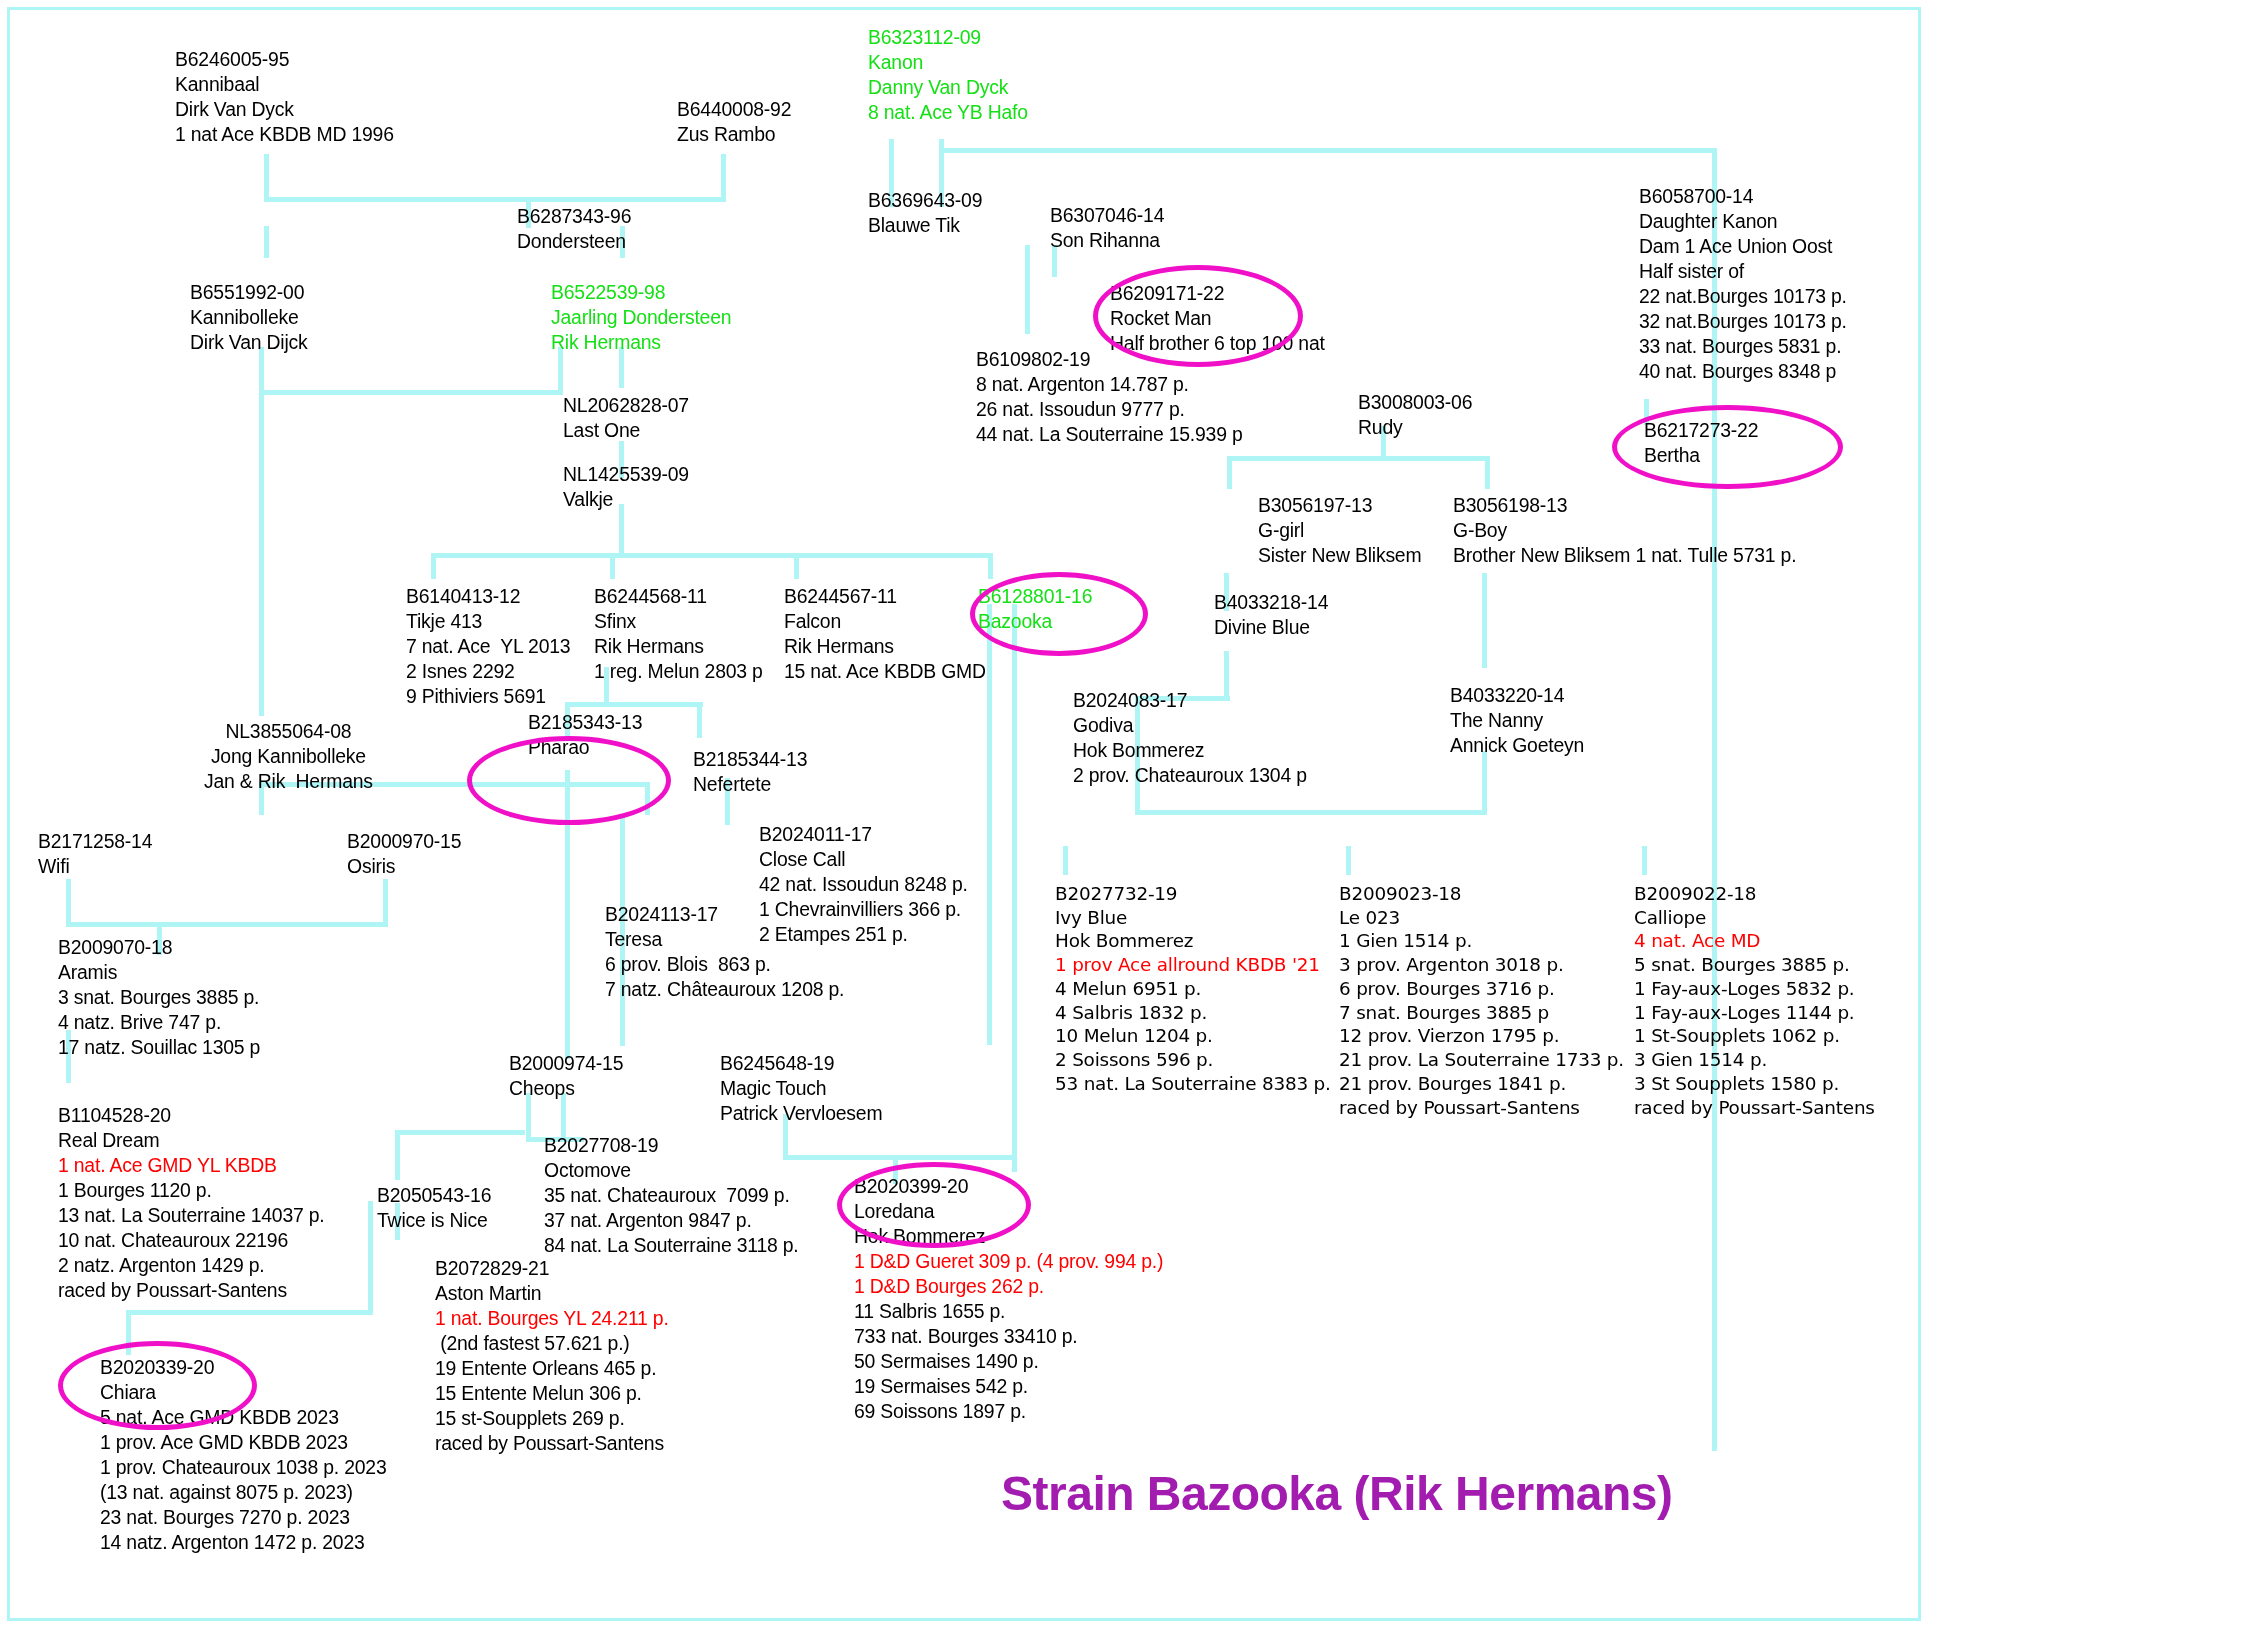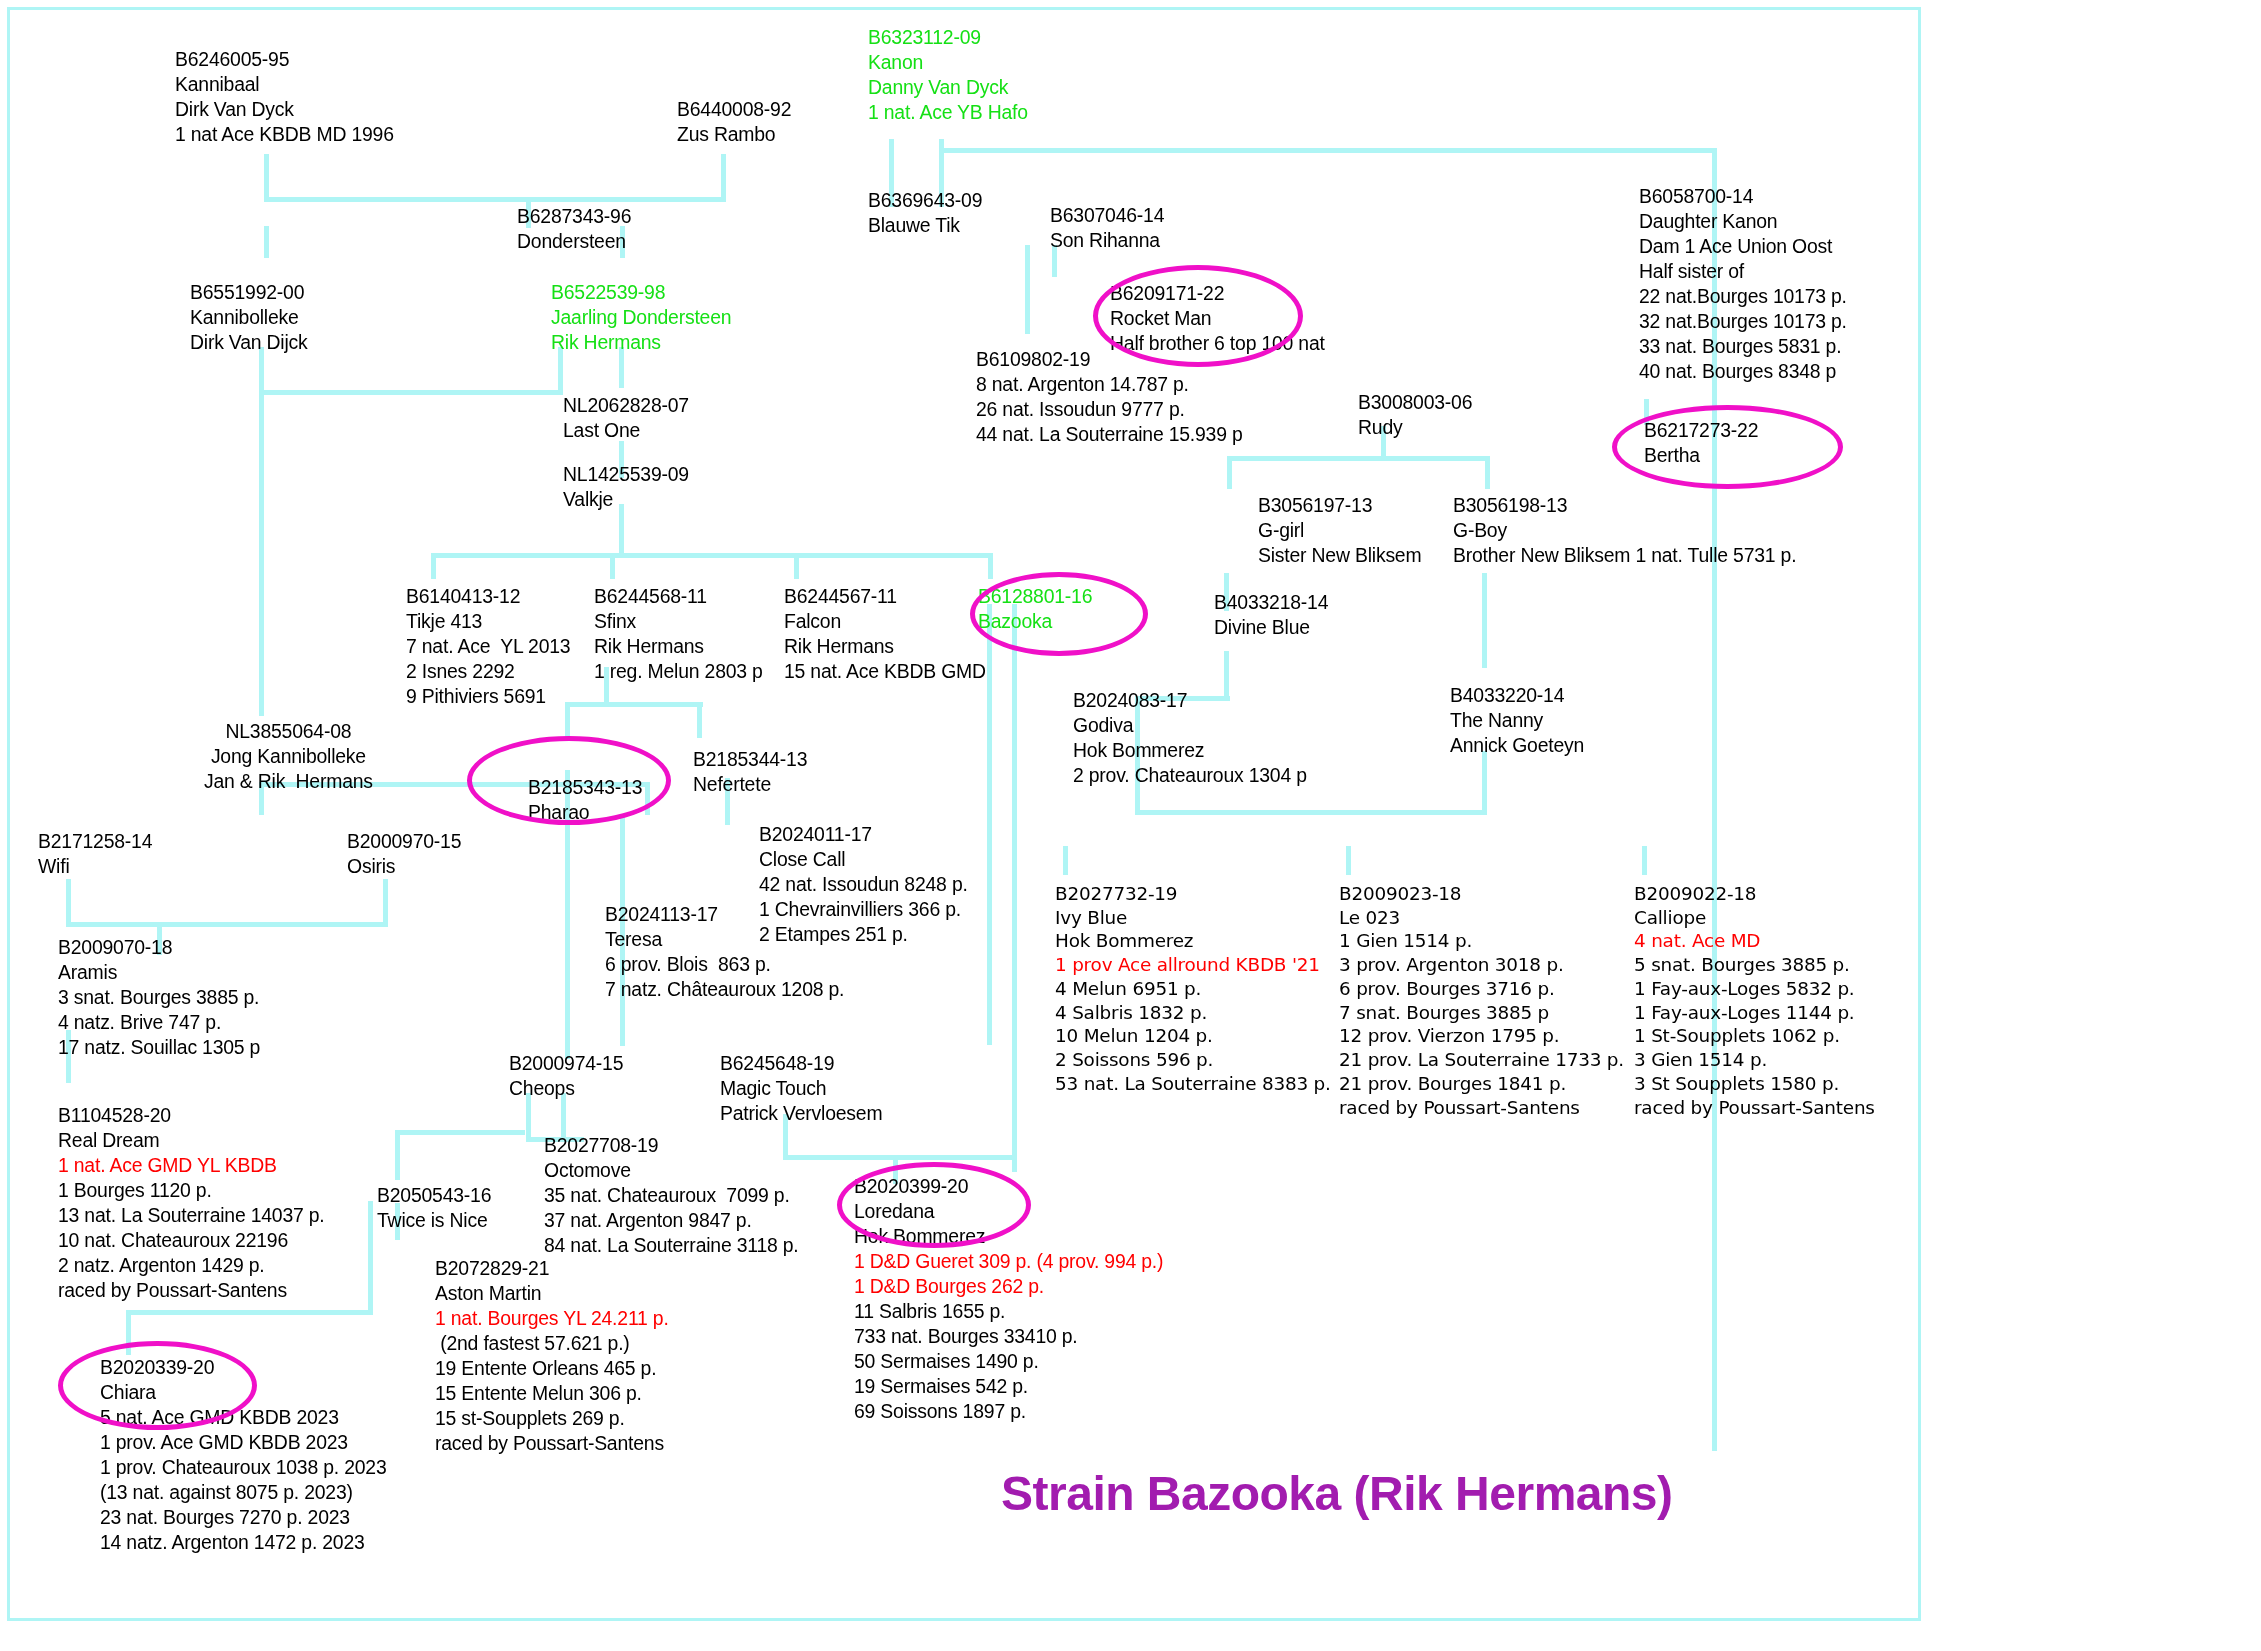--- a/index.html
+++ b/index.html
@@ -151,21 +151,21 @@
   <div class="v" style="left:783px;top:1114px;width:5.3px;height:45px;"></div>
   <div class="h" style="left:783px;top:1155px;width:231px;"></div>
   <div class="v" style="left:893px;top:1155px;width:5.3px;height:29px;"></div>
 
   <div class="v" style="left:1063px;top:846px;width:5.3px;height:29px;"></div>
   <div class="v" style="left:1346px;top:846px;width:5.3px;height:29px;"></div>
   <div class="v" style="left:1642px;top:846px;width:5.3px;height:29px;"></div>
 
   <div class="node" style="left:175px;top:47px;"><span class="ln">B6246005-95</span><span class="ln">Kannibaal</span><span class="ln">Dirk Van Dyck</span><span class="ln">1 nat Ace KBDB MD 1996</span></div>
   <div class="node" style="left:677px;top:97px;"><span class="ln">B6440008-92</span><span class="ln">Zus Rambo</span></div>
-  <div class="node green" style="left:868px;top:25px;"><span class="ln">B6323112-09</span><span class="ln">Kanon</span><span class="ln">Danny Van Dyck</span><span class="ln">1 nat. Ace YB Hafo</span></div>
+  <div class="node green" style="left:868px;top:25px;"><span class="ln">B6323112-09</span><span class="ln">Kanon</span><span class="ln">Danny Van Dyck</span><span class="ln">8 nat. Ace YB Hafo</span></div>
   <div class="node" style="left:1639px;top:184px;"><span class="ln">B6058700-14</span><span class="ln">Daughter Kanon</span><span class="ln">Dam 1 Ace Union Oost</span><span class="ln">Half sister of</span><span class="ln">22 nat.Bourges 10173 p.</span><span class="ln">32 nat.Bourges 10173 p.</span><span class="ln">33 nat. Bourges 5831 p.</span><span class="ln">40 nat. Bourges 8348 p</span></div>
   <div class="node" style="left:517px;top:204px;"><span class="ln">B6287343-96</span><span class="ln">Dondersteen</span></div>
   <div class="node" style="left:868px;top:188px;"><span class="ln">B6369643-09</span><span class="ln">Blauwe Tik</span></div>
   <div class="node" style="left:1050px;top:203px;"><span class="ln">B6307046-14</span><span class="ln">Son Rihanna</span></div>
   <div class="node" style="left:190px;top:280px;"><span class="ln">B6551992-00</span><span class="ln">Kannibolleke</span><span class="ln">Dirk Van Dijck</span></div>
   <div class="node green" style="left:551px;top:280px;"><span class="ln">B6522539-98</span><span class="ln">Jaarling Dondersteen</span><span class="ln">Rik Hermans</span></div>
   <div class="node" style="left:1110px;top:281px;"><span class="ln">B6209171-22</span><span class="ln">Rocket Man</span><span class="ln">Half brother 6 top 100 nat</span></div>
   <div class="node" style="left:1644px;top:418px;"><span class="ln">B6217273-22</span><span class="ln">Bertha</span></div>
   <div class="node" style="left:976px;top:347px;"><span class="ln">B6109802-19</span><span class="ln">8 nat. Argenton 14.787 p.</span><span class="ln">26 nat. Issoudun 9777 p.</span><span class="ln">44 nat. La Souterraine 15.939 p</span></div>
   <div class="node" style="left:1358px;top:390px;"><span class="ln">B3008003-06</span><span class="ln">Rudy</span></div>
@@ -174,21 +174,21 @@
   <div class="node" style="left:1214px;top:493px;margin-left:44px;"><span class="ln">B3056197-13</span><span class="ln">G-girl</span><span class="ln">Sister New Bliksem</span></div>
   <div class="node" style="left:1453px;top:493px;"><span class="ln">B3056198-13</span><span class="ln">G-Boy</span><span class="ln">Brother New Bliksem 1 nat. Tulle 5731 p.</span></div>
   <div class="node" style="left:406px;top:584px;"><span class="ln">B6140413-12</span><span class="ln">Tikje 413</span><span class="ln">7 nat. Ace  YL 2013</span><span class="ln">2 Isnes 2292</span><span class="ln">9 Pithiviers 5691</span></div>
   <div class="node" style="left:594px;top:584px;"><span class="ln">B6244568-11</span><span class="ln">Sfinx</span><span class="ln">Rik Hermans</span><span class="ln">1 reg. Melun 2803 p</span></div>
   <div class="node" style="left:784px;top:584px;"><span class="ln">B6244567-11</span><span class="ln">Falcon</span><span class="ln">Rik Hermans</span><span class="ln">15 nat. Ace KBDB GMD</span></div>
   <div class="node green" style="left:978px;top:584px;"><span class="ln">B6128801-16</span><span class="ln">Bazooka</span></div>
   <div class="node" style="left:1214px;top:590px;"><span class="ln">B4033218-14</span><span class="ln">Divine Blue</span></div>
   <div class="node" style="left:1450px;top:683px;"><span class="ln">B4033220-14</span><span class="ln">The Nanny</span><span class="ln">Annick Goeteyn</span></div>
   <div class="node" style="left:1073px;top:688px;"><span class="ln">B2024083-17</span><span class="ln">Godiva</span><span class="ln">Hok Bommerez</span><span class="ln">2 prov. Chateauroux 1304 p</span></div>
   <div class="node" style="left:204px;top:719px;text-align:center;"><span class="ln">NL3855064-08</span><span class="ln">Jong Kannibolleke</span><span class="ln">Jan &amp; Rik  Hermans</span></div>
-  <div class="node" style="left:528px;top:775px;"><span class="ln">B2185343-13</span><span class="ln">Pharao</span></div>
+  <div class="node" style="left:528px;top:710px;"><span class="ln">B2185343-13</span><span class="ln">Pharao</span></div>
   <div class="node" style="left:693px;top:747px;"><span class="ln">B2185344-13</span><span class="ln">Nefertete</span></div>
   <div class="node" style="left:759px;top:822px;"><span class="ln">B2024011-17</span><span class="ln">Close Call</span><span class="ln">42 nat. Issoudun 8248 p.</span><span class="ln">1 Chevrainvilliers 366 p.</span><span class="ln">2 Etampes 251 p.</span></div>
   <div class="node" style="left:38px;top:829px;"><span class="ln">B2171258-14</span><span class="ln">Wifi</span></div>
   <div class="node" style="left:347px;top:829px;"><span class="ln">B2000970-15</span><span class="ln">Osiris</span></div>
   <div class="node" style="left:605px;top:902px;"><span class="ln">B2024113-17</span><span class="ln">Teresa</span><span class="ln">6 prov. Blois  863 p.</span><span class="ln">7 natz. Châteauroux 1208 p.</span></div>
   <div class="node" style="left:58px;top:935px;"><span class="ln">B2009070-18</span><span class="ln">Aramis</span><span class="ln">3 snat. Bourges 3885 p.</span><span class="ln">4 natz. Brive 747 p.</span><span class="ln">17 natz. Souillac 1305 p</span></div>
   <div class="node" style="left:509px;top:1051px;"><span class="ln">B2000974-15</span><span class="ln">Cheops</span></div>
   <div class="node" style="left:720px;top:1051px;"><span class="ln">B6245648-19</span><span class="ln">Magic Touch</span><span class="ln">Patrick Vervloesem</span></div>
   <div class="node" style="left:58px;top:1103px;"><span class="ln">B1104528-20</span><span class="ln">Real Dream</span><span class="ln red">1 nat. Ace GMD YL KBDB</span><span class="ln">1 Bourges 1120 p.</span><span class="ln">13 nat. La Souterraine 14037 p.</span><span class="ln">10 nat. Chateauroux 22196</span><span class="ln">2 natz. Argenton 1429 p.</span><span class="ln">raced by Poussart-Santens</span></div>
   <div class="node" style="left:377px;top:1183px;"><span class="ln">B2050543-16</span><span class="ln">Twice is Nice</span></div>

